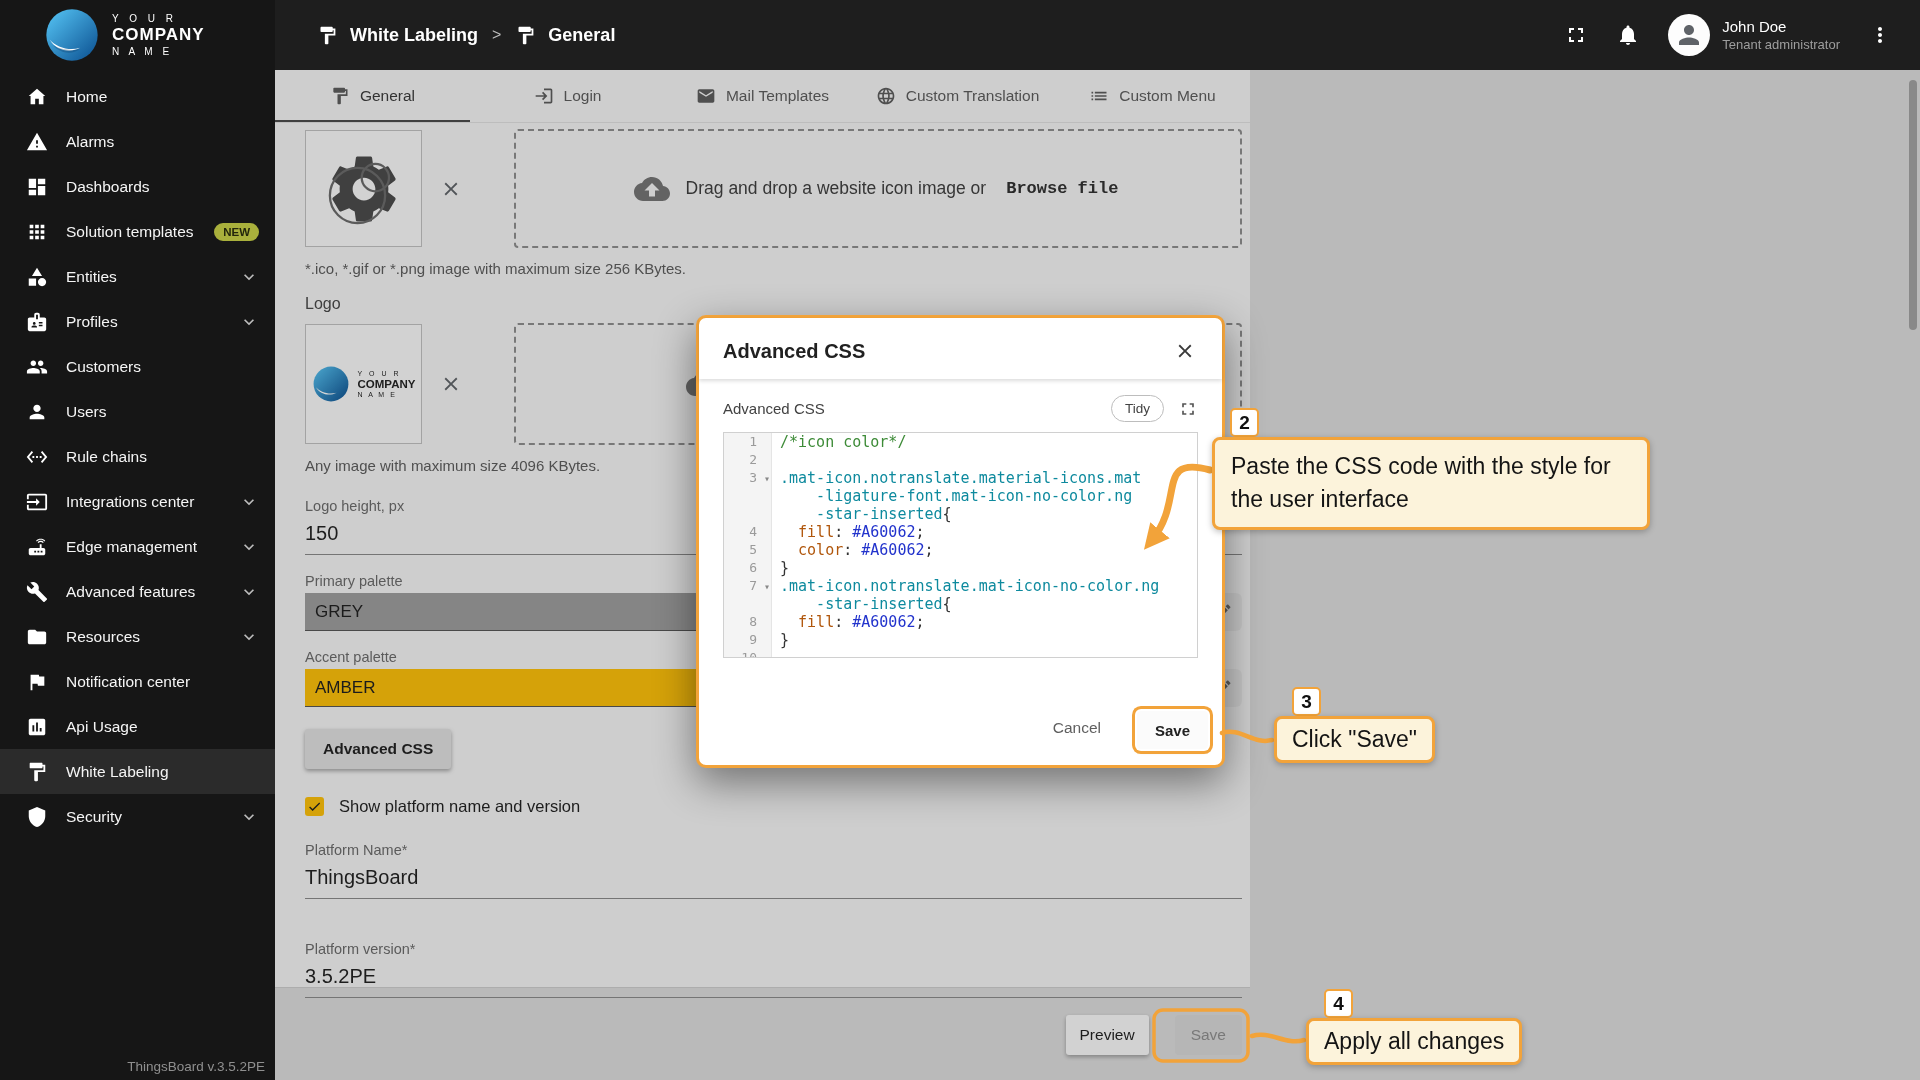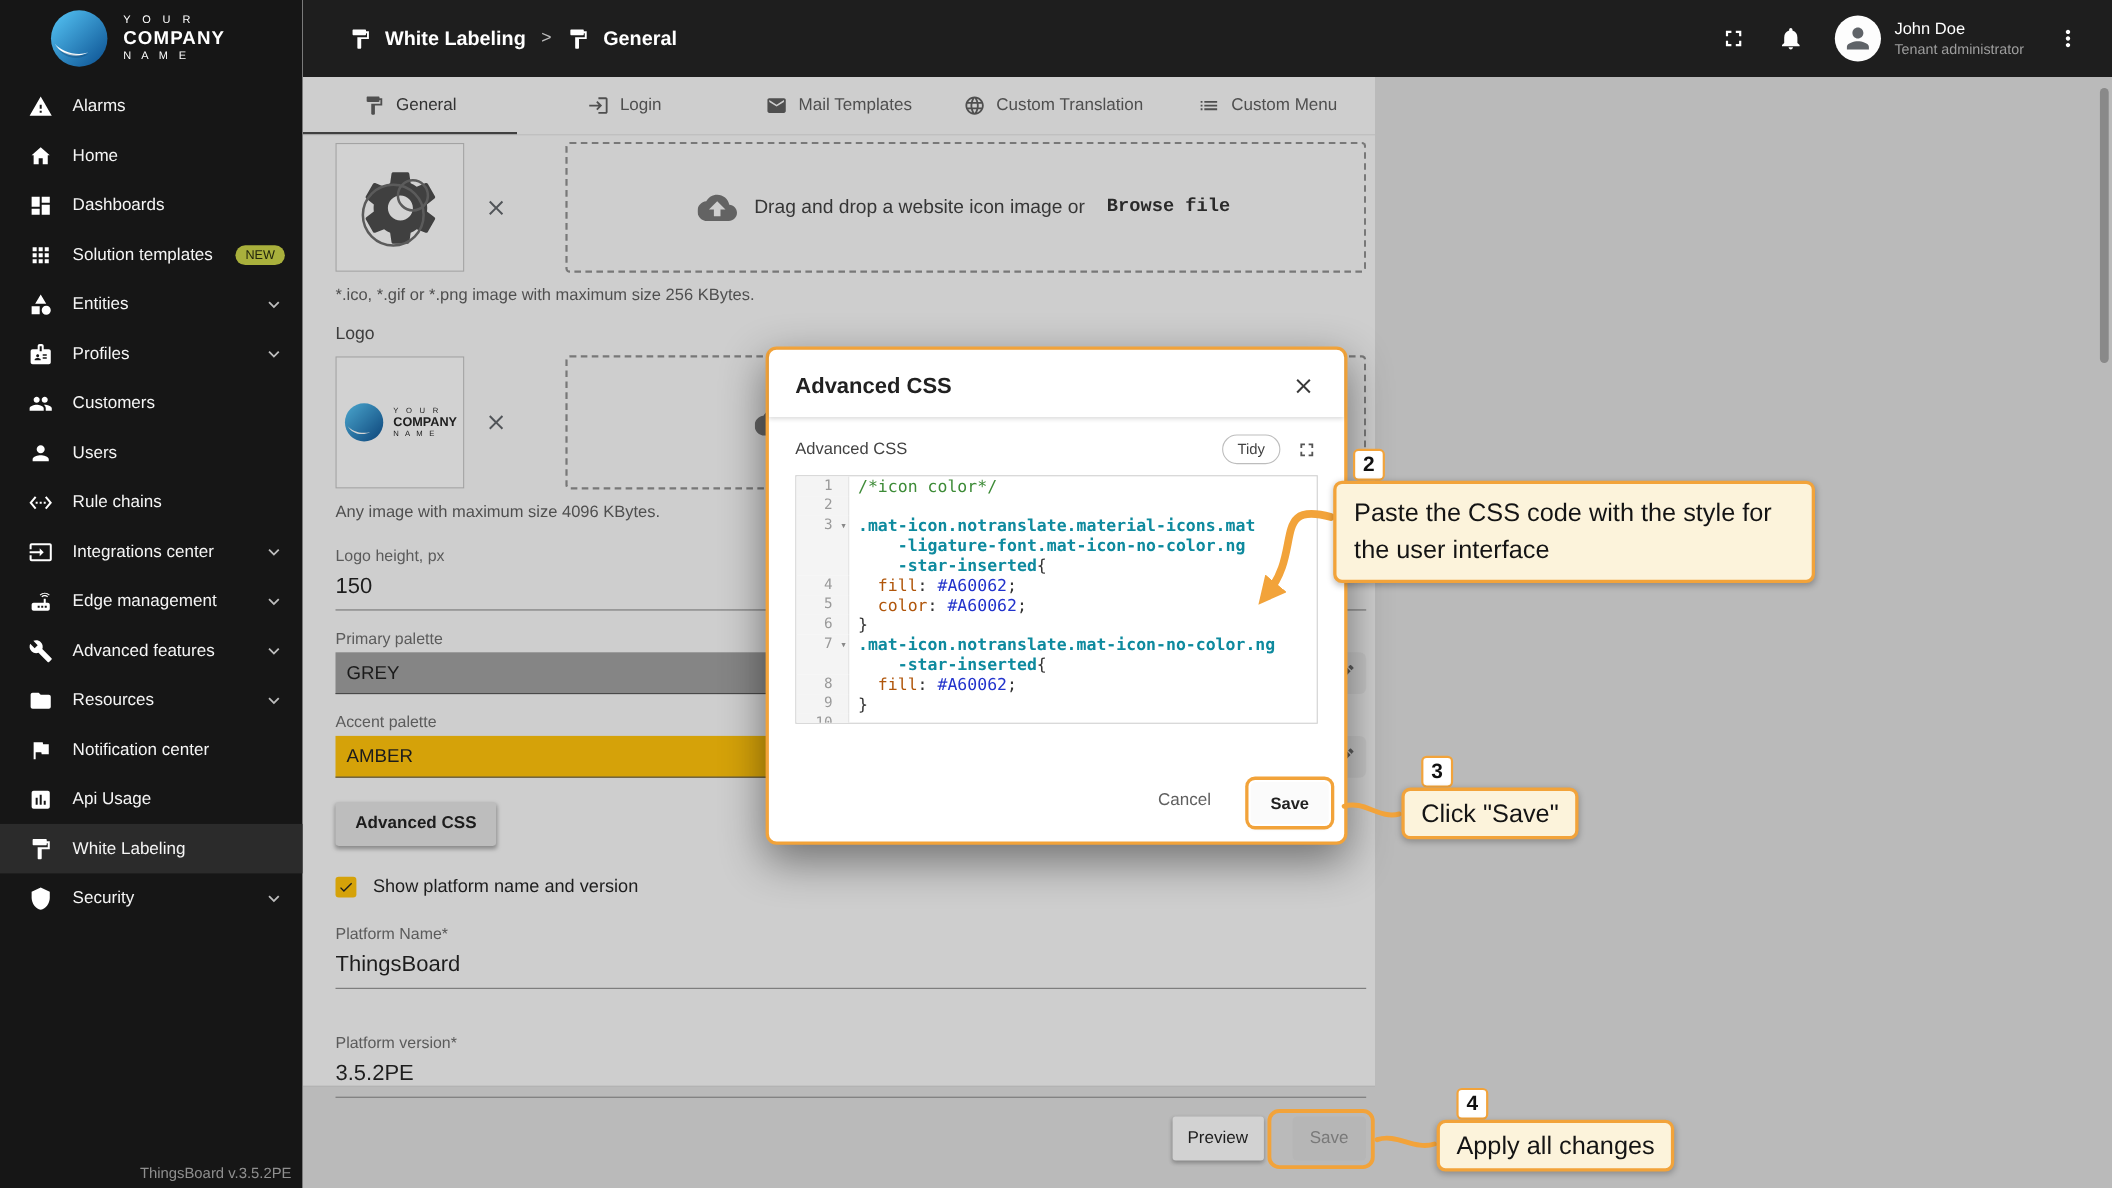--- a/index.html
+++ b/index.html
@@ -13,21 +13,21 @@
   .logo-circle{width:56px;height:56px;flex:0 0 56px;}
   .logo-text .lt1{font-size:10px;letter-spacing:4px;color:#fff;}
   .logo-text .lt2{font-size:17px;font-weight:700;letter-spacing:1px;color:#fff;margin:1px 0;}
   .logo-text .lt3{font-size:10px;letter-spacing:3.5px;color:#fff;}
   .nav{margin-top:4px;}
   .nav-item{height:45px;display:flex;align-items:center;padding:0 16px 0 26px;gap:18px;
     font-size:15.5px;color:#f5f5f5;cursor:pointer;}
   .nav-item.active{background:#2b2b2b;}
   .nav-icon{width:22px;height:22px;flex:0 0 22px;fill:#ffffff;}
   .chevron{width:20px;height:20px;fill:#bdbdbd;margin-left:auto;}
-  .badge-new{margin-left:auto;background:#a9b03c;color:#23260c;font-size:11.5px;font-weight:400;
+  .badge-new{margin-left:auto;background:#a9b03c;color:#23260c;font-size:11.5px;font-weight:700;
     padding:3px 9px;border-radius:10px;}
   .sidebar-footer{position:absolute;bottom:6px;right:10px;font-size:13.5px;color:#8f8f8f;}
 
   
   .header{position:fixed;left:275px;top:0;right:0;height:70px;background:#1e1e1e;display:flex;
     align-items:center;z-index:20;color:#fff;}
   .breadcrumb{display:flex;align-items:center;gap:12px;padding-left:42px;}
   .crumb-icon{width:21px;height:21px;fill:#fff;}
   .crumb-main{font-size:18px;font-weight:700;}
   .crumb-sep{color:#bdbdbd;font-size:16px;margin:0 2px;}
@@ -127,21 +127,21 @@
   .expand-btn svg{width:20px;height:20px;fill:#555;}
   .editor{margin-top:10px;border:1px solid #d0d0d0;height:224px;overflow:hidden;
     font-family:"DejaVu Sans Mono",monospace;font-size:15px;line-height:18px;background:#fff;}
   .code-row{display:flex;}
   .gutter-cell{flex:0 0 48px;width:48px;background:#f4f4f4;color:#9a9a9a;text-align:right;
     padding-right:14px;box-sizing:border-box;border-right:1px solid #e5e5e5;font-size:13px;
     position:relative;}
   .fold{position:absolute;right:1px;top:1px;font-size:10px;color:#888;}
   .code-cell{padding-left:8px;white-space:pre;color:#2b2b2b;}
   .seg-comment{color:#3d8b37;}
-  .seg-selector{color:#0e8a9e;font-weight:bold;}
+  .seg-selector{color:#0e8a9e;}
   .seg-property{color:#b0560b;}
   .seg-value{color:#2233cc;}
   .seg-brace,.seg-plain{color:#333;}
   .modal-footer{margin-top:auto;display:flex;justify-content:flex-end;align-items:flex-start;gap:26px;
     padding:0 14px 16px 0;}
   .cancel-btn{font-size:15.5px;color:#5f5f5f;background:none;border:none;padding:8px 10px;}
   .modal-save{height:38px;padding:0 18px;background:#fbfbfb;border:none;border-radius:4px;
     font-size:15px;font-weight:600;color:#212121;}
   .hl-ring{box-shadow:0 0 0 2px #ffffff,0 0 0 5px #F2A33A,0 2px 4px rgba(0,0,0,.3);}
 
@@ -273,29 +273,29 @@
     </svg>
     <div class="logo-text">
       <div class="lt1">Y O U R</div>
       <div class="lt2">COMPANY</div>
       <div class="lt3">N A M E</div>
     </div>
   </div>
   <div class="nav">
     <div class="nav-item">
       <svg class="nav-icon">
+          <use href="#i-home"></use>
+        </svg>
+      <span>Home</span>
+    </div>
+    <div class="nav-item">
+      <svg class="nav-icon">
           <use href="#i-warning"></use>
         </svg>
       <span>Alarms</span>
-    </div>
-    <div class="nav-item">
-      <svg class="nav-icon">
-          <use href="#i-home"></use>
-        </svg>
-      <span>Home</span>
     </div>
     <div class="nav-item">
       <svg class="nav-icon">
           <use href="#i-dashboard"></use>
         </svg>
       <span>Dashboards</span>
     </div>
     <div class="nav-item">
       <svg class="nav-icon">
           <use href="#i-apps"></use>

